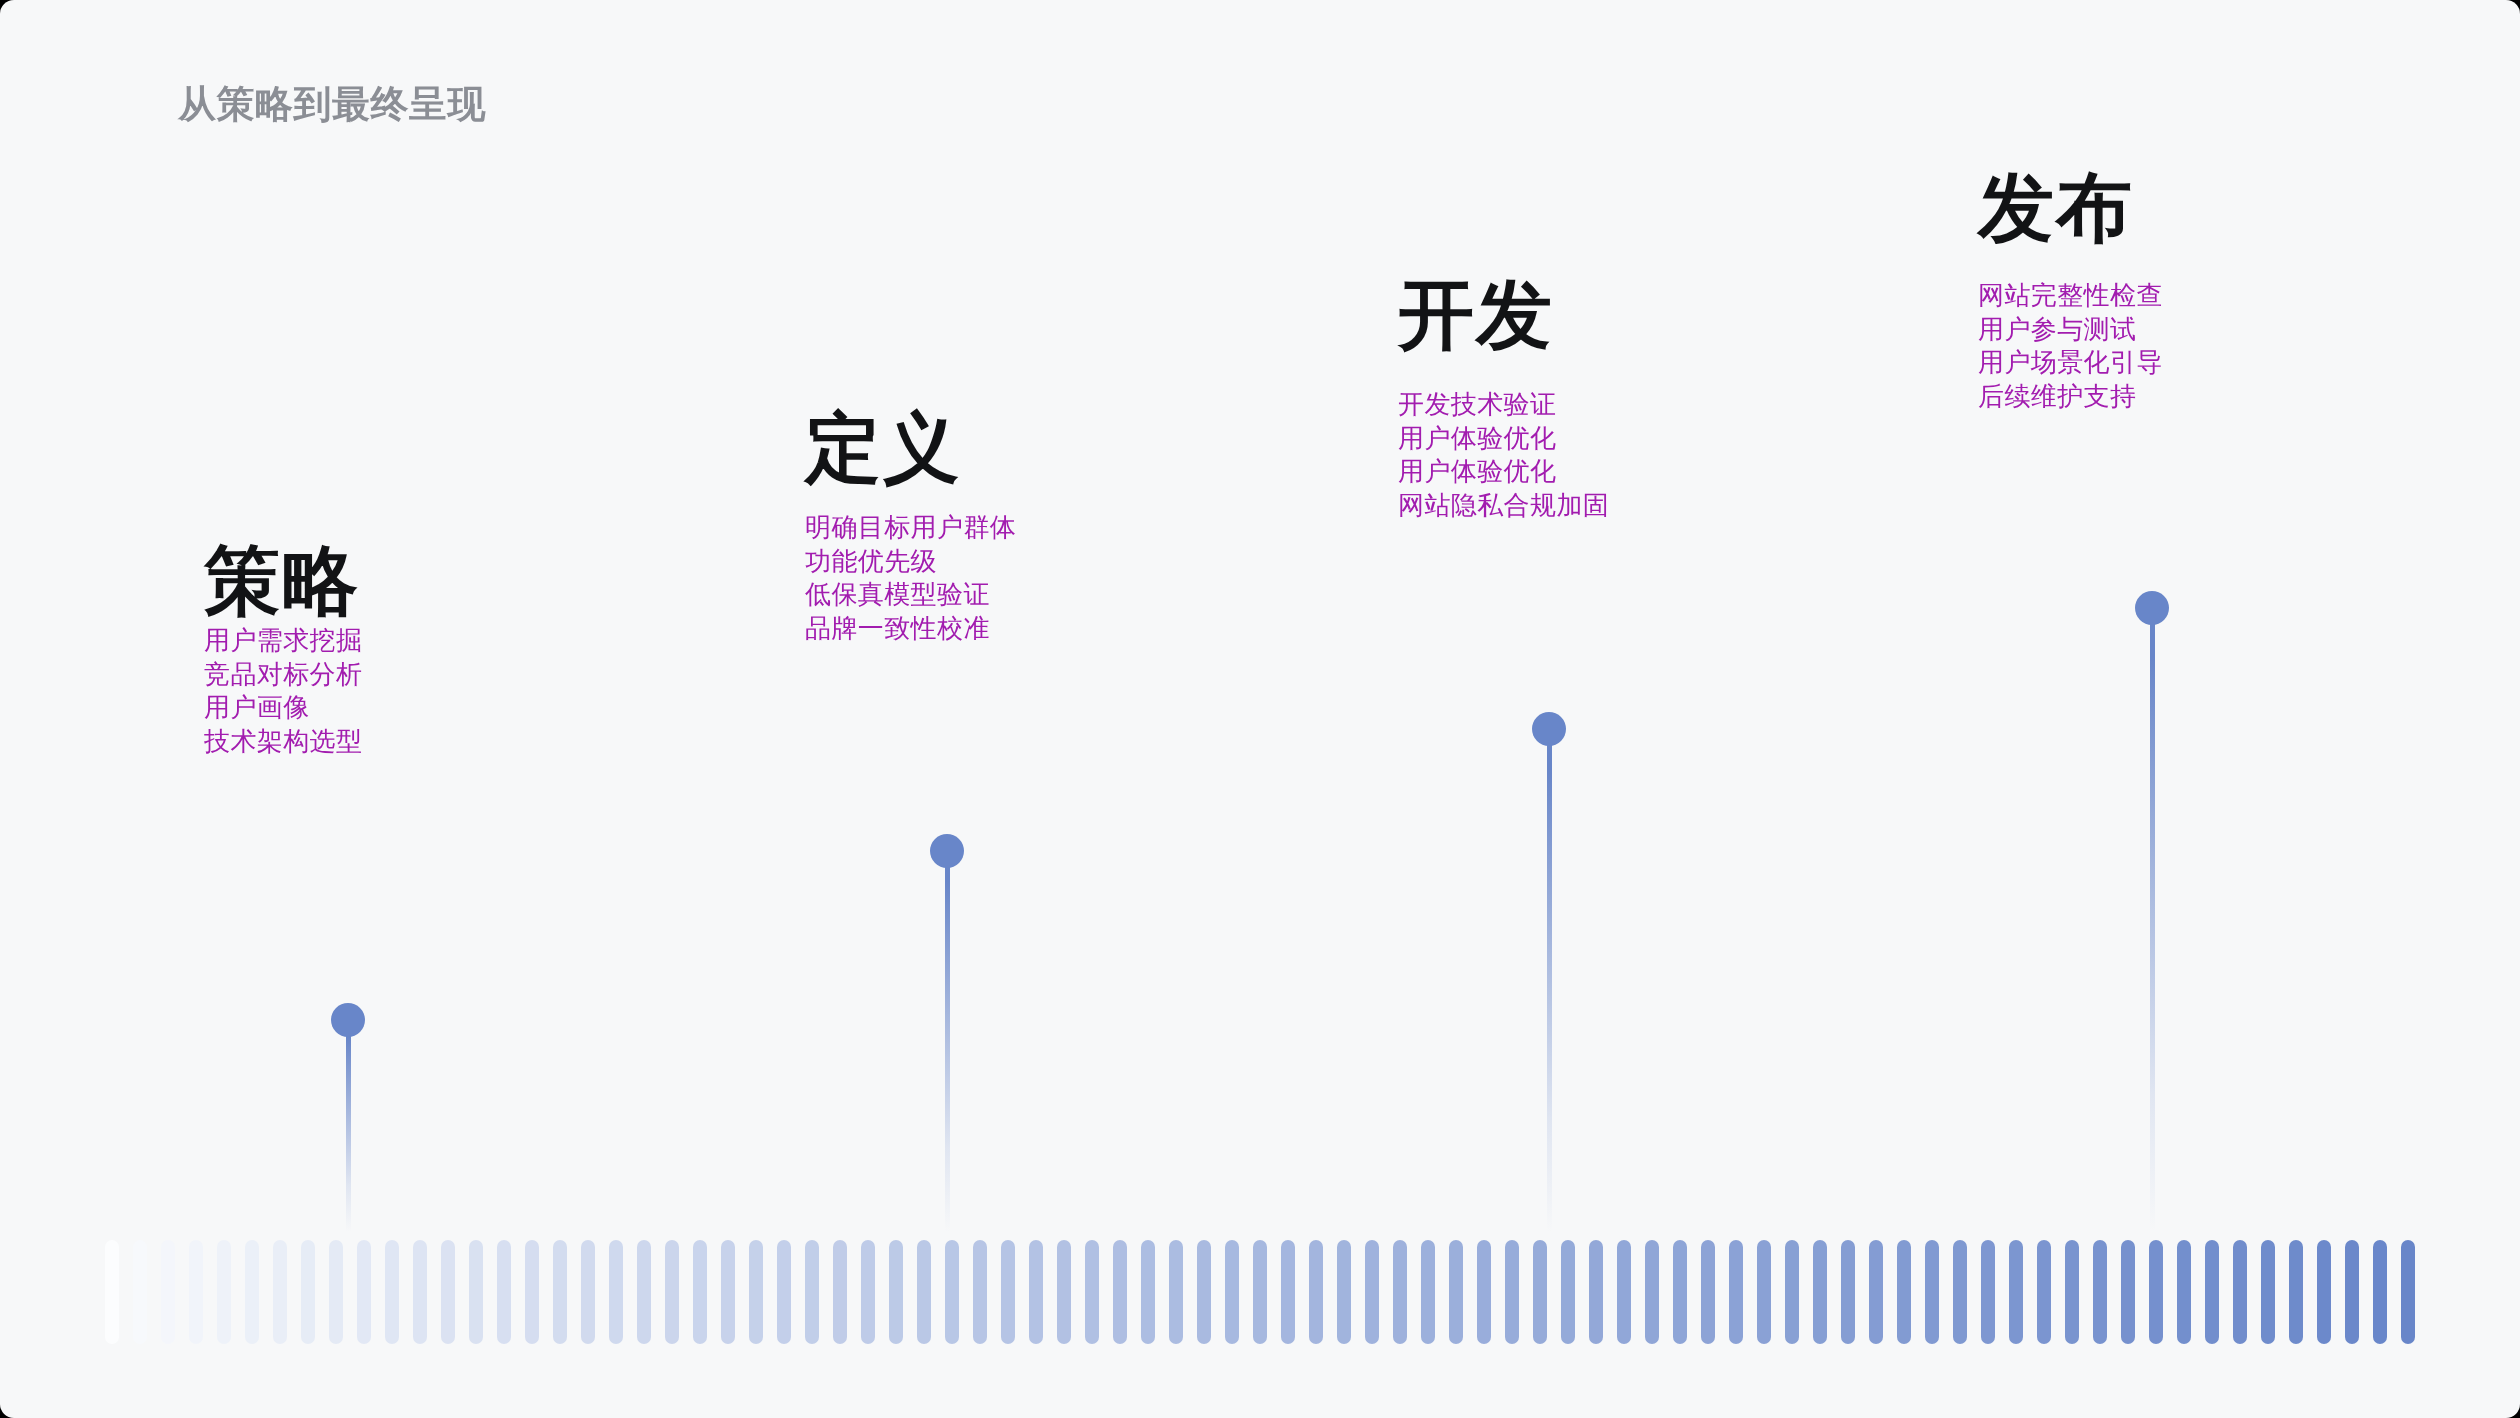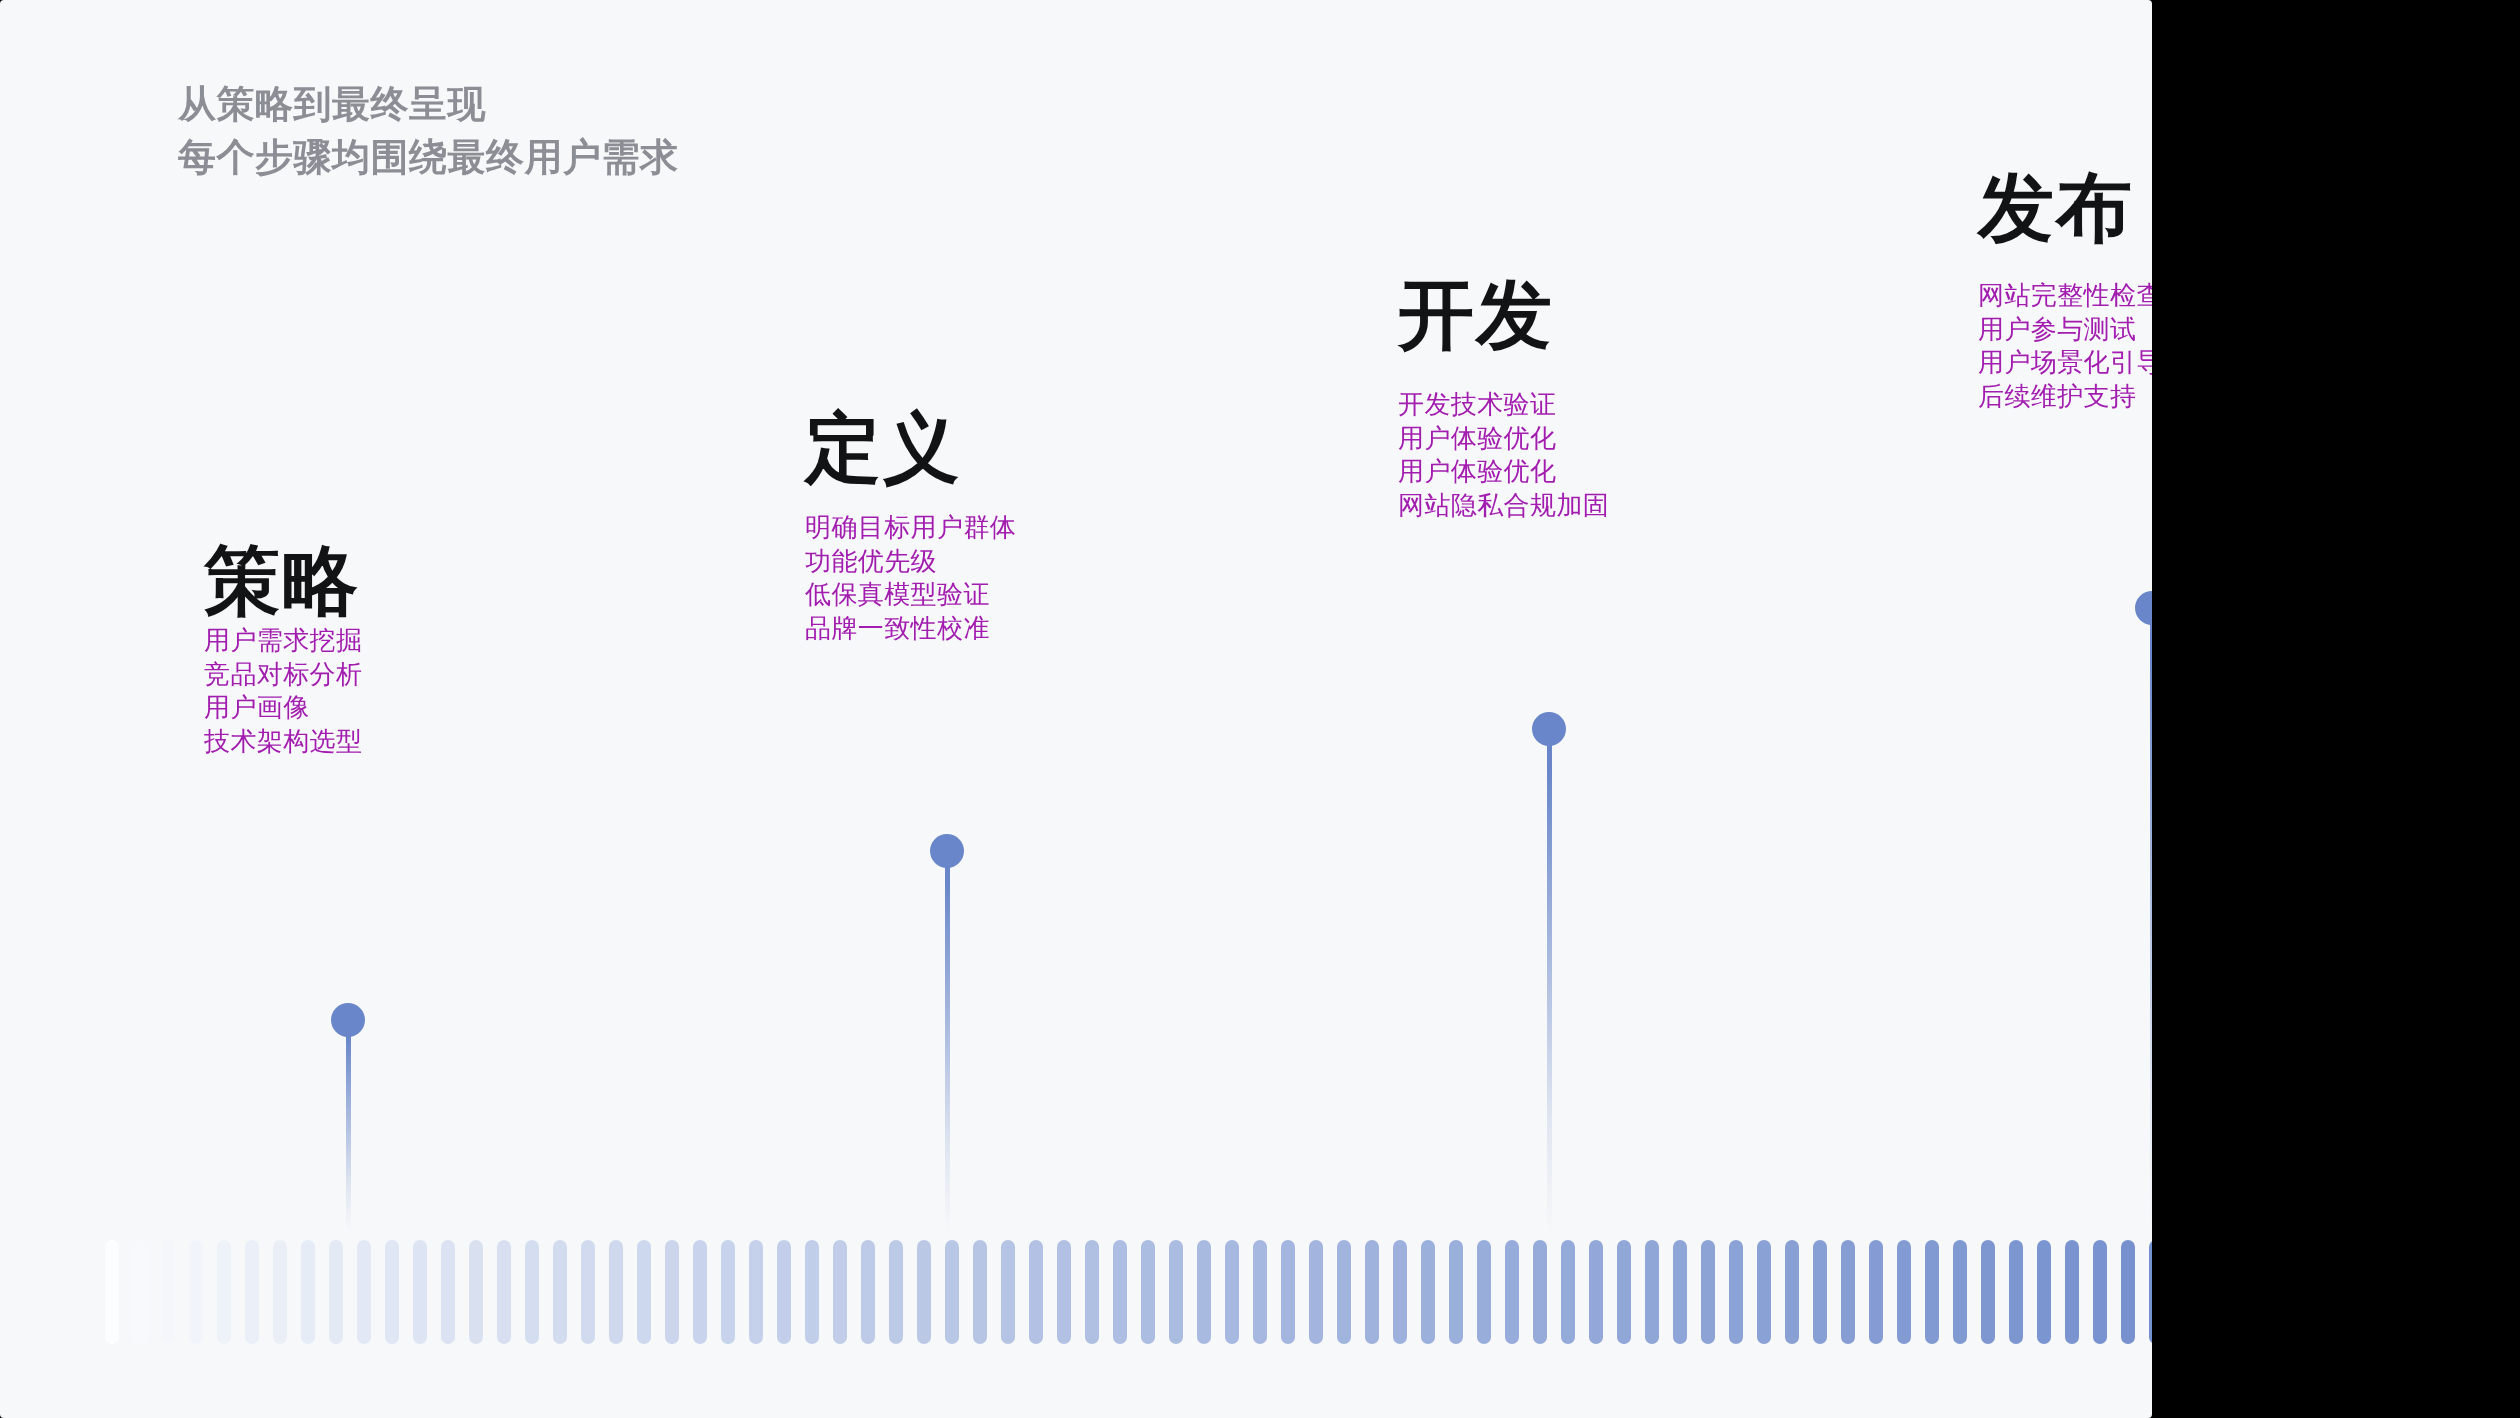--- a/index.html
+++ b/index.html
@@ -11,24 +11,24 @@
   body {
     width: 2520px;
     height: 1418px;
     overflow: hidden;
     font-family: "Liberation Sans", "DejaVu Sans", sans-serif;
   }
 
   
   #card {
     position: relative;
-    width: 2152px;
+    width: 2520px;
     height: 1418px;
     background: #f7f8f9;
-    border-radius: 4px;
+    border-radius: 14px;
     overflow: hidden;
     box-sizing: border-box;
   }
 
   
   #heading {
     position: absolute;
     left: 178px;
     top: 78px;
     color: #8b8e95;
@@ -105,21 +105,20 @@
     border-radius: 7px;
   }
 </style>
 </head>
 <body>
 
 <div id="card" style="background: rgb(247, 248, 249);">
 
   <div id="heading">
     <span class="hline">从策略到最终呈现</span>
-    <span class="hline">每个步骤均围绕最终用户需求</span>
   </div>
 
   <div class="stage stage-1">
     <div class="stage-title">策略</div>
     <ul class="stage-list">
       <li>用户需求挖掘</li>
       <li>竞品对标分析</li>
       <li>用户画像</li>
       <li>技术架构选型</li>
     </ul>

